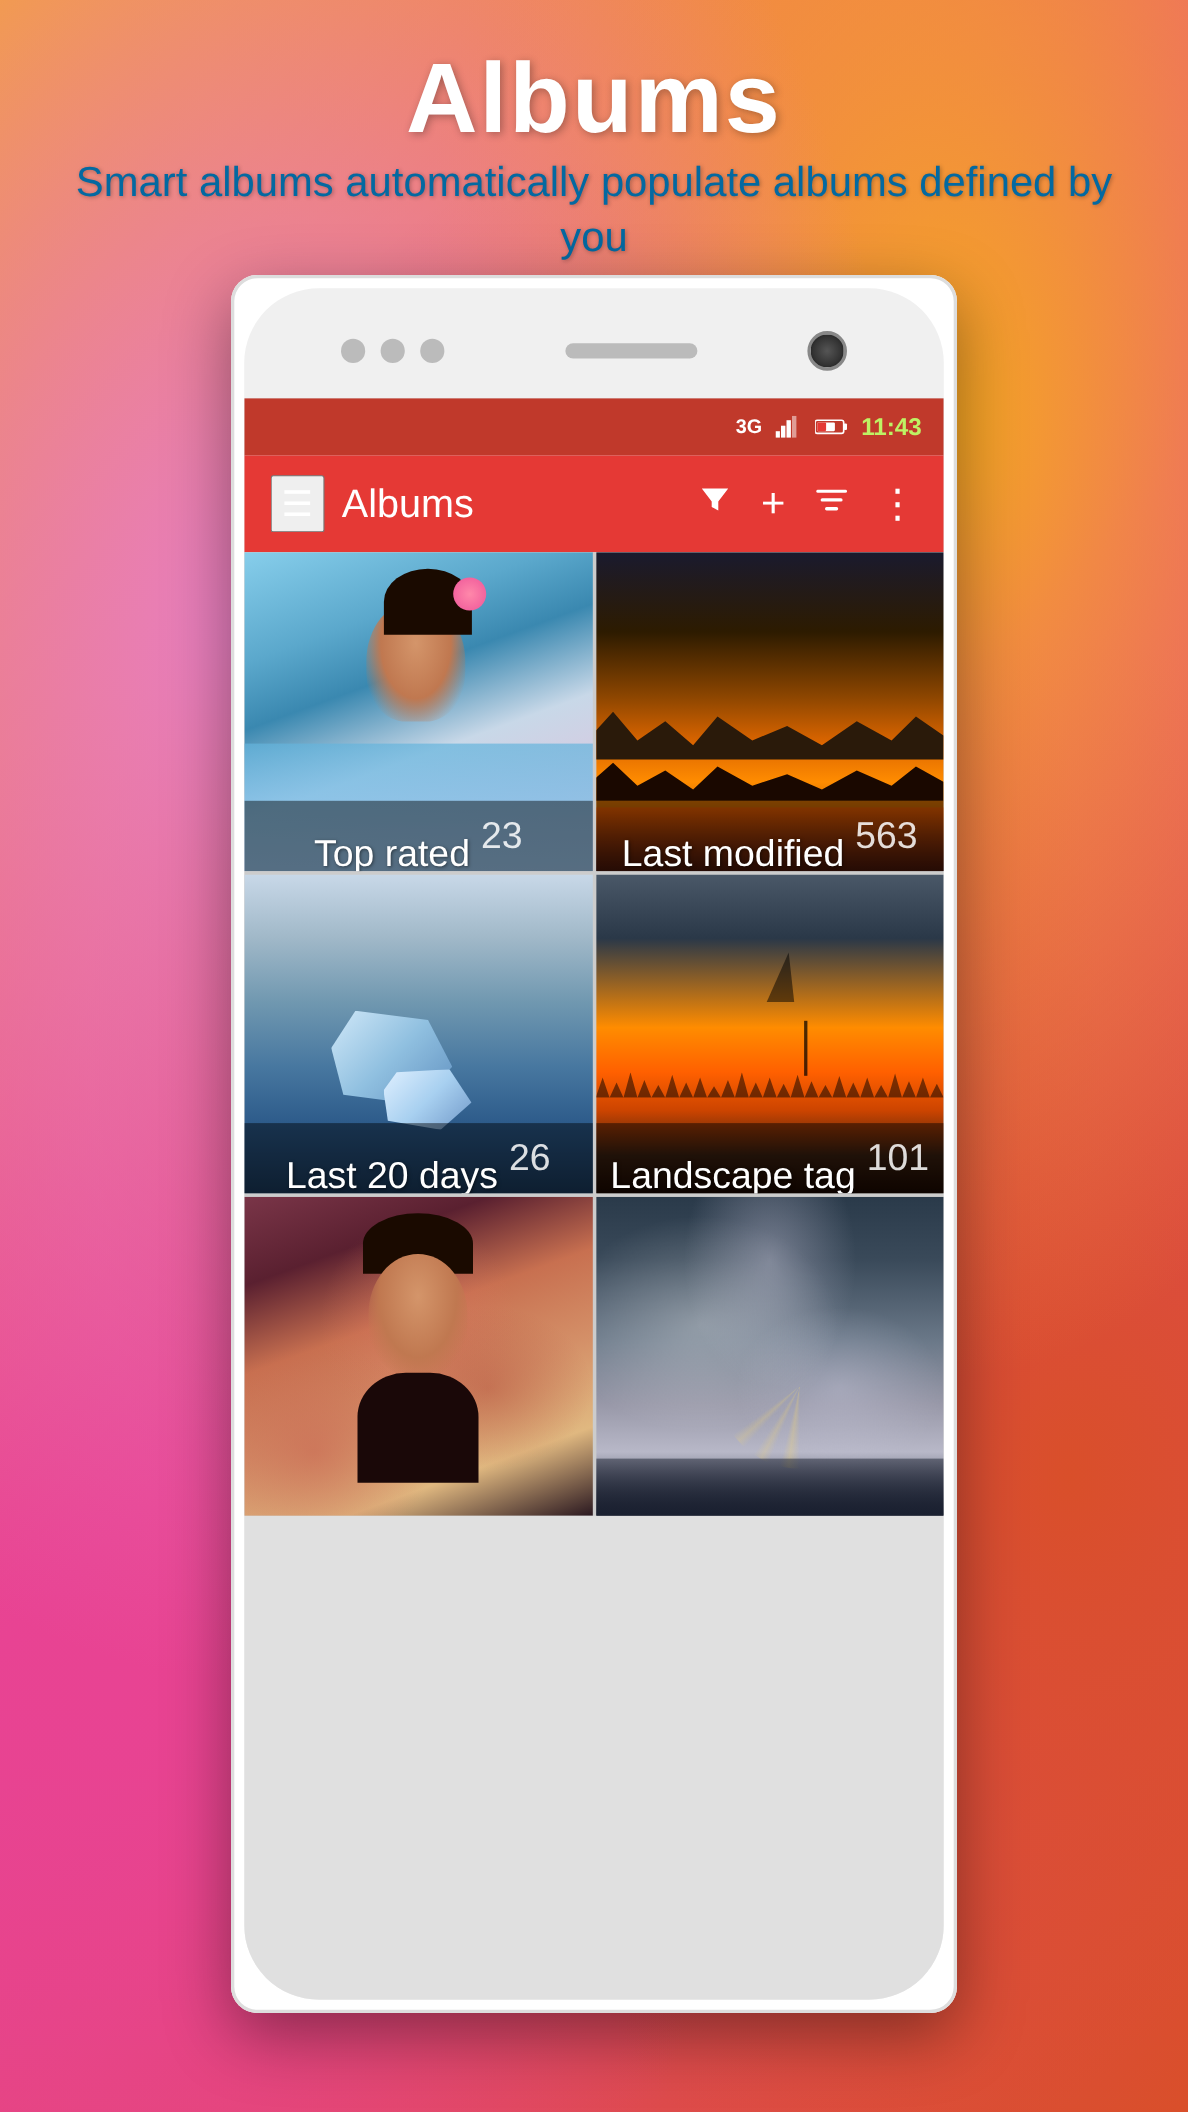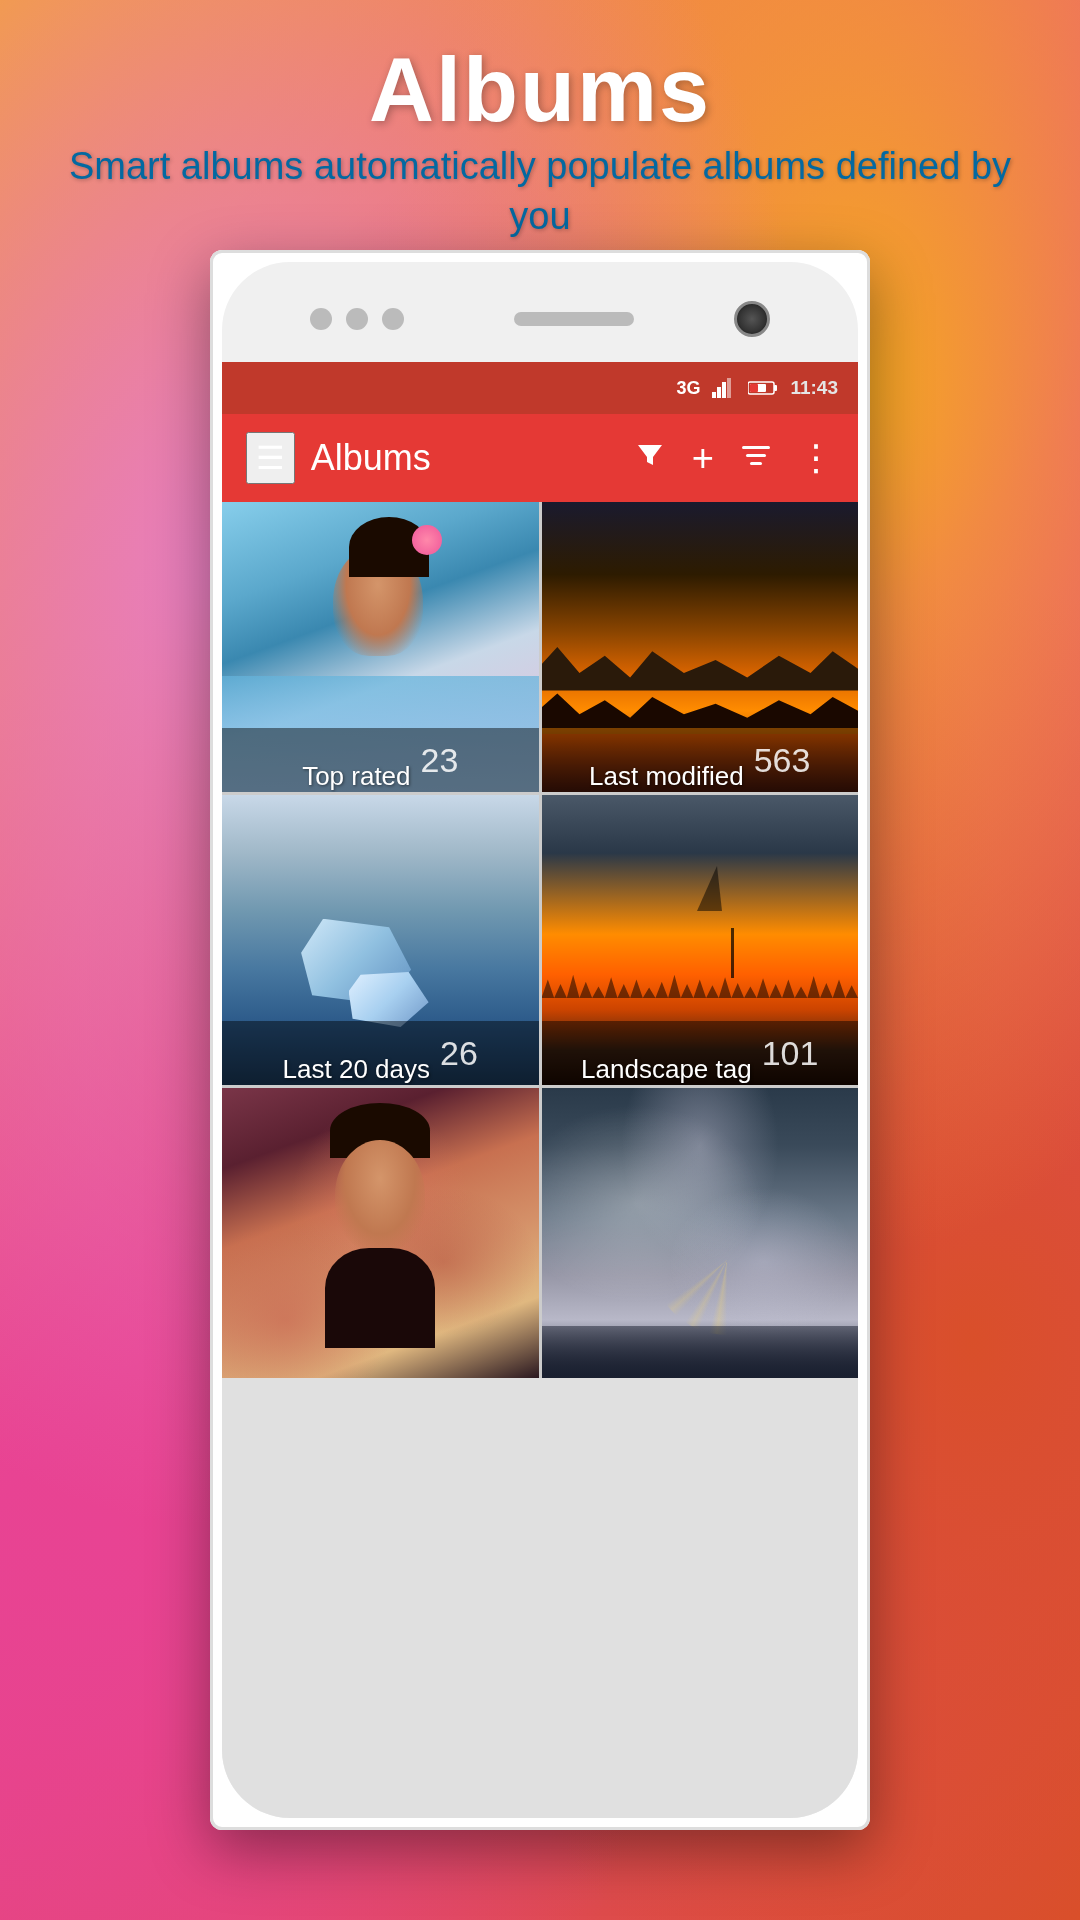--- a/index.html
+++ b/index.html
@@ -59,21 +59,21 @@
 
     
     .phone-frame {
       position: absolute;
       top: 250px;
       left: 50%;
       transform: translateX(-50%);
       width: 660px;
       height: 1580px;
       background: white;
-      border-radius: 12px;
+      border-radius: 24px;
       box-shadow: 0 20px 60px rgba(0,0,0,0.4), inset 0 0 0 3px #ddd;
       overflow: hidden;
       z-index: 20;
     }
 
     
     .phone-inner {
       position: absolute;
       top: 12px;
       left: 12px;
@@ -144,22 +144,22 @@
       height: 52px;
       background: #c0392b;
       display: flex;
       align-items: center;
       justify-content: flex-end;
       padding: 0 20px;
       gap: 12px;
     }
 
     .status-text {
-      color: #e5e5e5;
-      font-size: 19px;
+      color: #bef264;
+      font-size: 22px;
       font-weight: 600;
     }
 
     .signal-icon {
       color: white;
       font-size: 18px;
     }
 
     
     .toolbar {
@@ -223,21 +223,21 @@
       height: 64px;
       background: rgba(0,0,0,0.45);
       display: flex;
       align-items: center;
       justify-content: center;
       gap: 10px;
     }
 
     .album-name {
       color: white;
-      font-size: 26px;
+      font-size: 34px;
       font-weight: 500;
       text-shadow: 1px 1px 3px rgba(0,0,0,0.5);
       margin-top: 32px;
     }
 
     .album-count {
       color: rgba(255,255,255,0.85);
       font-size: 34px;
       font-weight: 400;
     }

